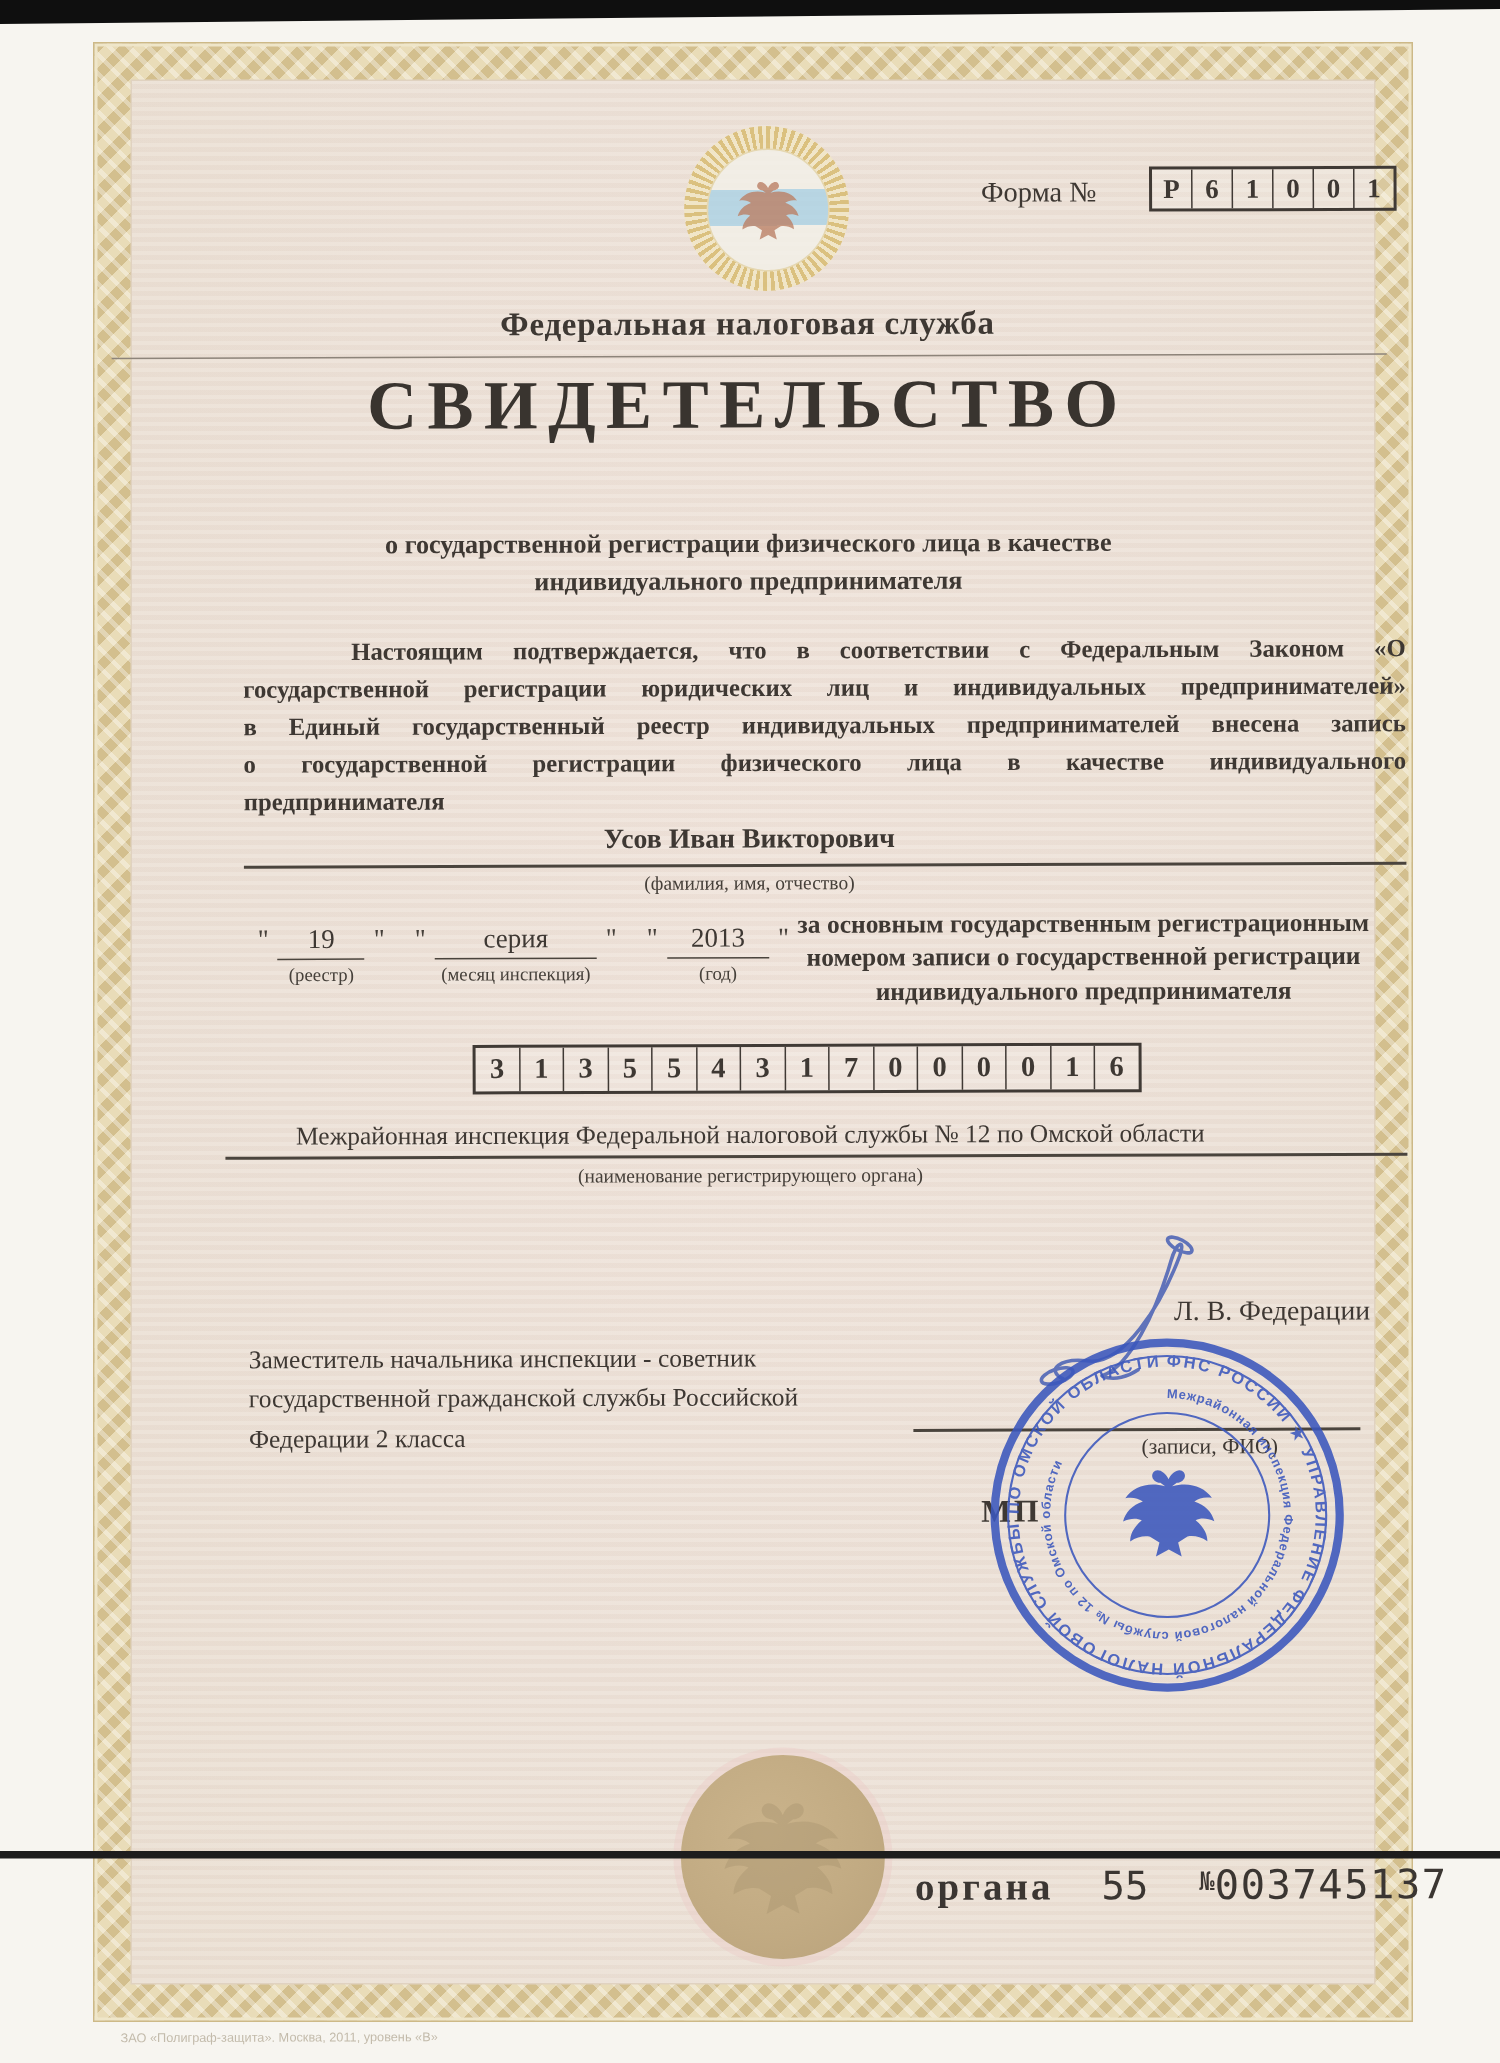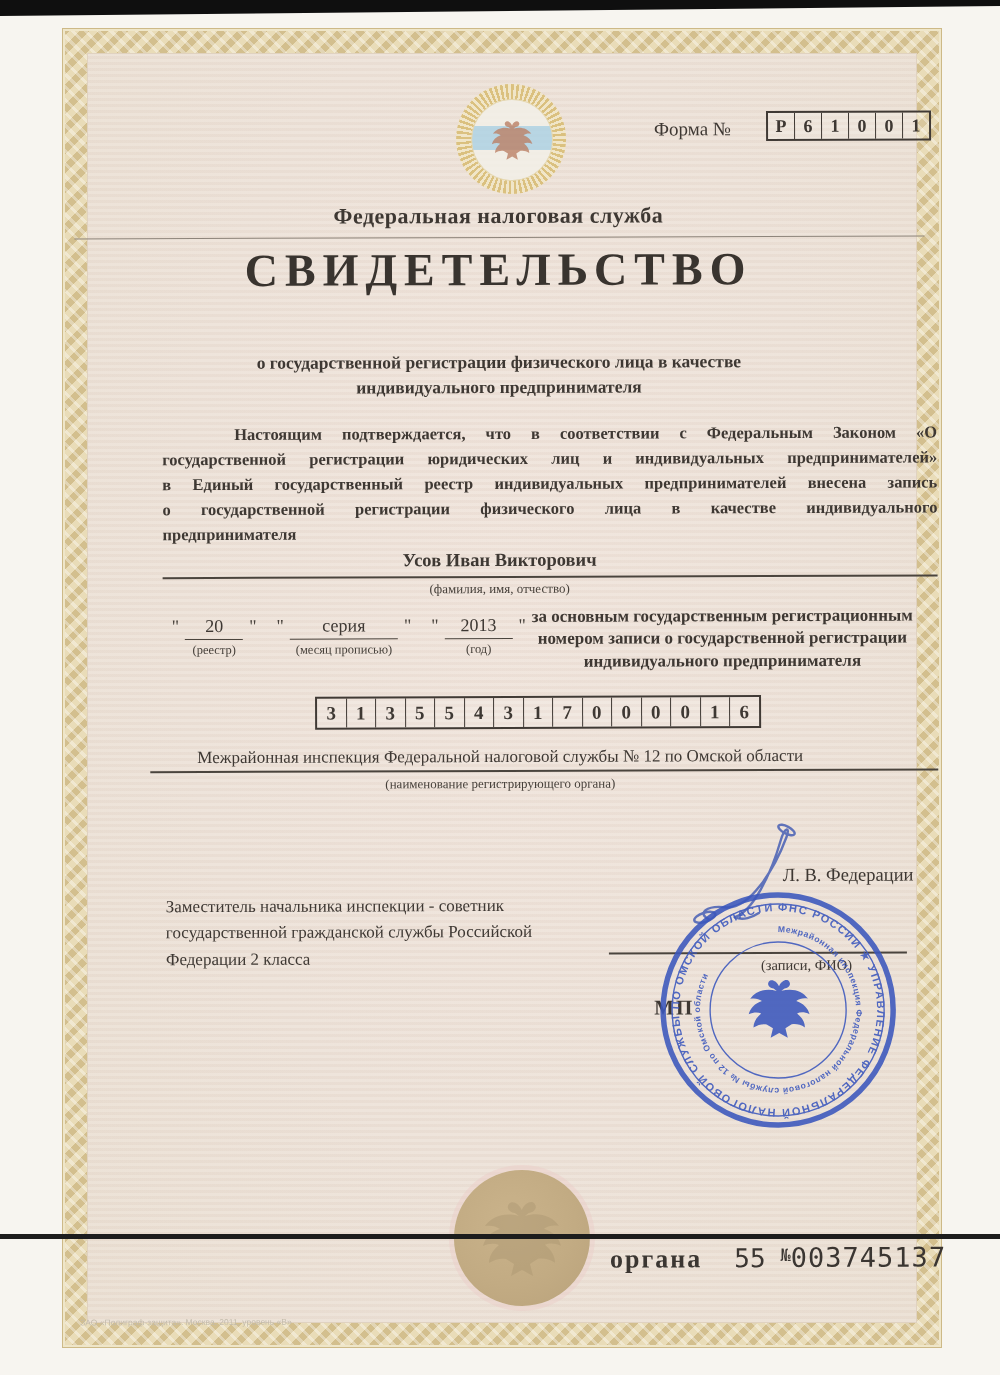--- a/index.html
+++ b/index.html
@@ -60,23 +60,23 @@
   .mp{left:653px;top:996px;font-size:21px;font-weight:bold;letter-spacing:2px;}
   .stamp{left:654px;top:888px;width:246px;height:246px;opacity:.88;}
   .signature-svg{left:690px;top:818px;width:170px;height:125px;}
   .gold-seal{left:452px;top:1170px;width:136px;height:136px;border-radius:50%;
     background:radial-gradient(circle at 42% 38%, #cab38b 0%, #c2ab83 55%, #b9a27b 100%);
     box-shadow:0 0 0 5px rgba(236,205,200,.45);display:flex;align-items:center;justify-content:center;}
   .gold-seal svg{width:100px;height:100px;fill:#ab9671;opacity:.45;}
   .serial{left:608px;top:1243px;display:flex;align-items:baseline;}
   .serial-label{font-size:26px;font-weight:bold;letter-spacing:2px;color:#3b3632;}
   .serial-series{font-family:"DejaVu Sans Mono",monospace;font-size:26px;margin-left:32px;color:#3b3632;}
-  .serial-no{font-family:"DejaVu Sans Mono",monospace;font-size:27px;margin-left:15px;letter-spacing:1px;color:#3b3632;}
+  .serial-no{font-family:"DejaVu Sans Mono",monospace;font-size:27px;margin-left:34px;letter-spacing:1px;color:#3b3632;}
   .serial-no .nosign{font-size:17px;vertical-align:6px;letter-spacing:0;}
-  .printer-note{left:78px;top:1316px;font-family:"Liberation Sans",sans-serif;font-size:8.5px;color:#c3bbab;}
+  .printer-note{left:78px;top:1352px;font-family:"Liberation Sans",sans-serif;font-size:8.5px;color:#c3bbab;}
   .stamp text{fill:#3b57bd;font-family:"Liberation Sans",sans-serif;font-weight:bold;}
 </style>
 </head>
 <body>
 
 <div id="page">
 
   <svg width="0" height="0" style="position:absolute">
     <defs>
       <symbol id="eagle" viewBox="0 0 100 100">
@@ -122,28 +122,28 @@
     <div class="abs body-line" style="top:499px;">о государственной регистрации физического лица в качестве индивидуального</div>
     <div class="abs body-line last" style="top:524px;">предпринимателя</div>
 
     <div class="abs center name">Усов Иван Викторович</div>
     <div class="abs dline" style="left:163px;top:576px;width:775px;height:1.5px;"></div>
     <div class="abs center caption" style="top:581px;">(фамилия, имя, отчество)</div>
 
     <div class="abs date-row">
       <span class="q">"</span>
       <span>
-        <span class="dval" style="display:inline-block;min-width:42px;">20</span>
+        <span class="dval" style="display:inline-block;min-width:42px;">19</span>
         <span class="dcap" style="display:block;">(реестр)</span>
       </span>
       <span class="q">"</span>
       <span class="q" style="padding-left:14px;">"</span>
       <span>
         <span class="dval" style="display:inline-block;min-width:92px;">серия</span>
-        <span class="dcap" style="display:block;">(месяц прописью)</span>
+        <span class="dcap" style="display:block;">(месяц инспекция)</span>
       </span>
       <span class="q">"</span>
       <span class="q" style="padding-left:14px;">"</span>
       <span>
         <span class="dval" style="display:inline-block;min-width:52px;">2013</span>
         <span class="dcap" style="display:block;">(год)</span>
       </span>
       <span class="q">"</span>
     </div>
 

